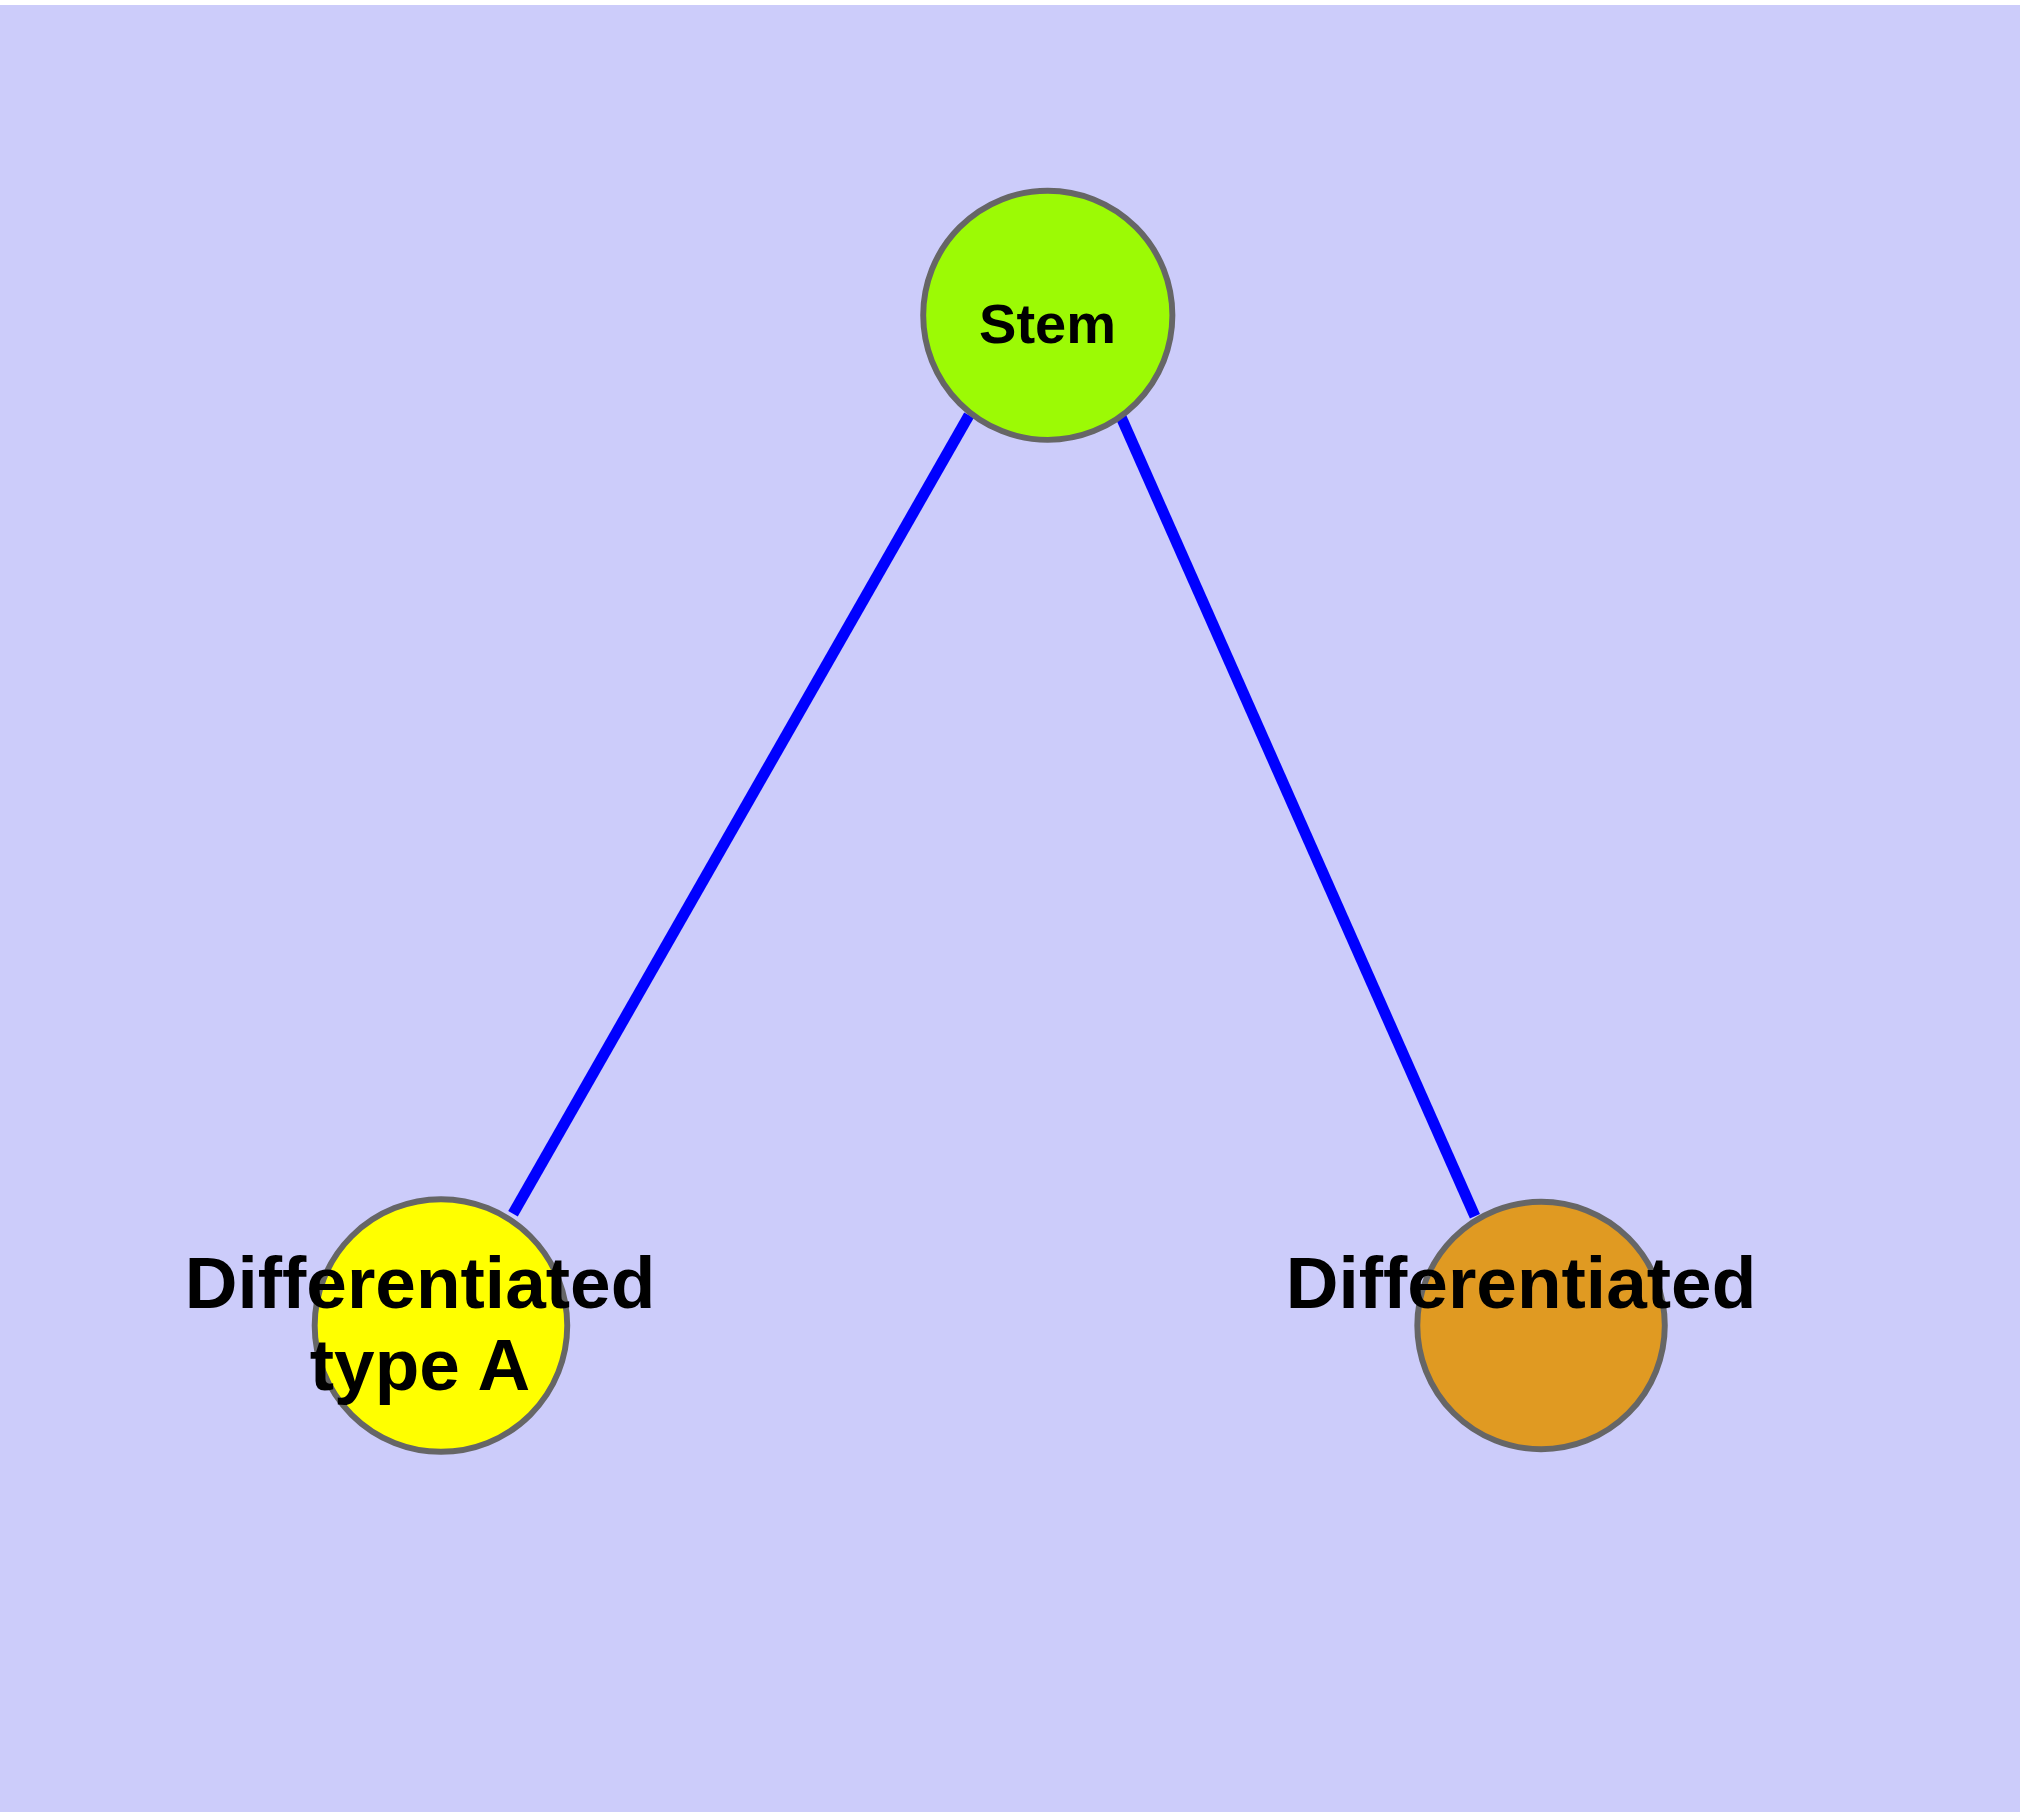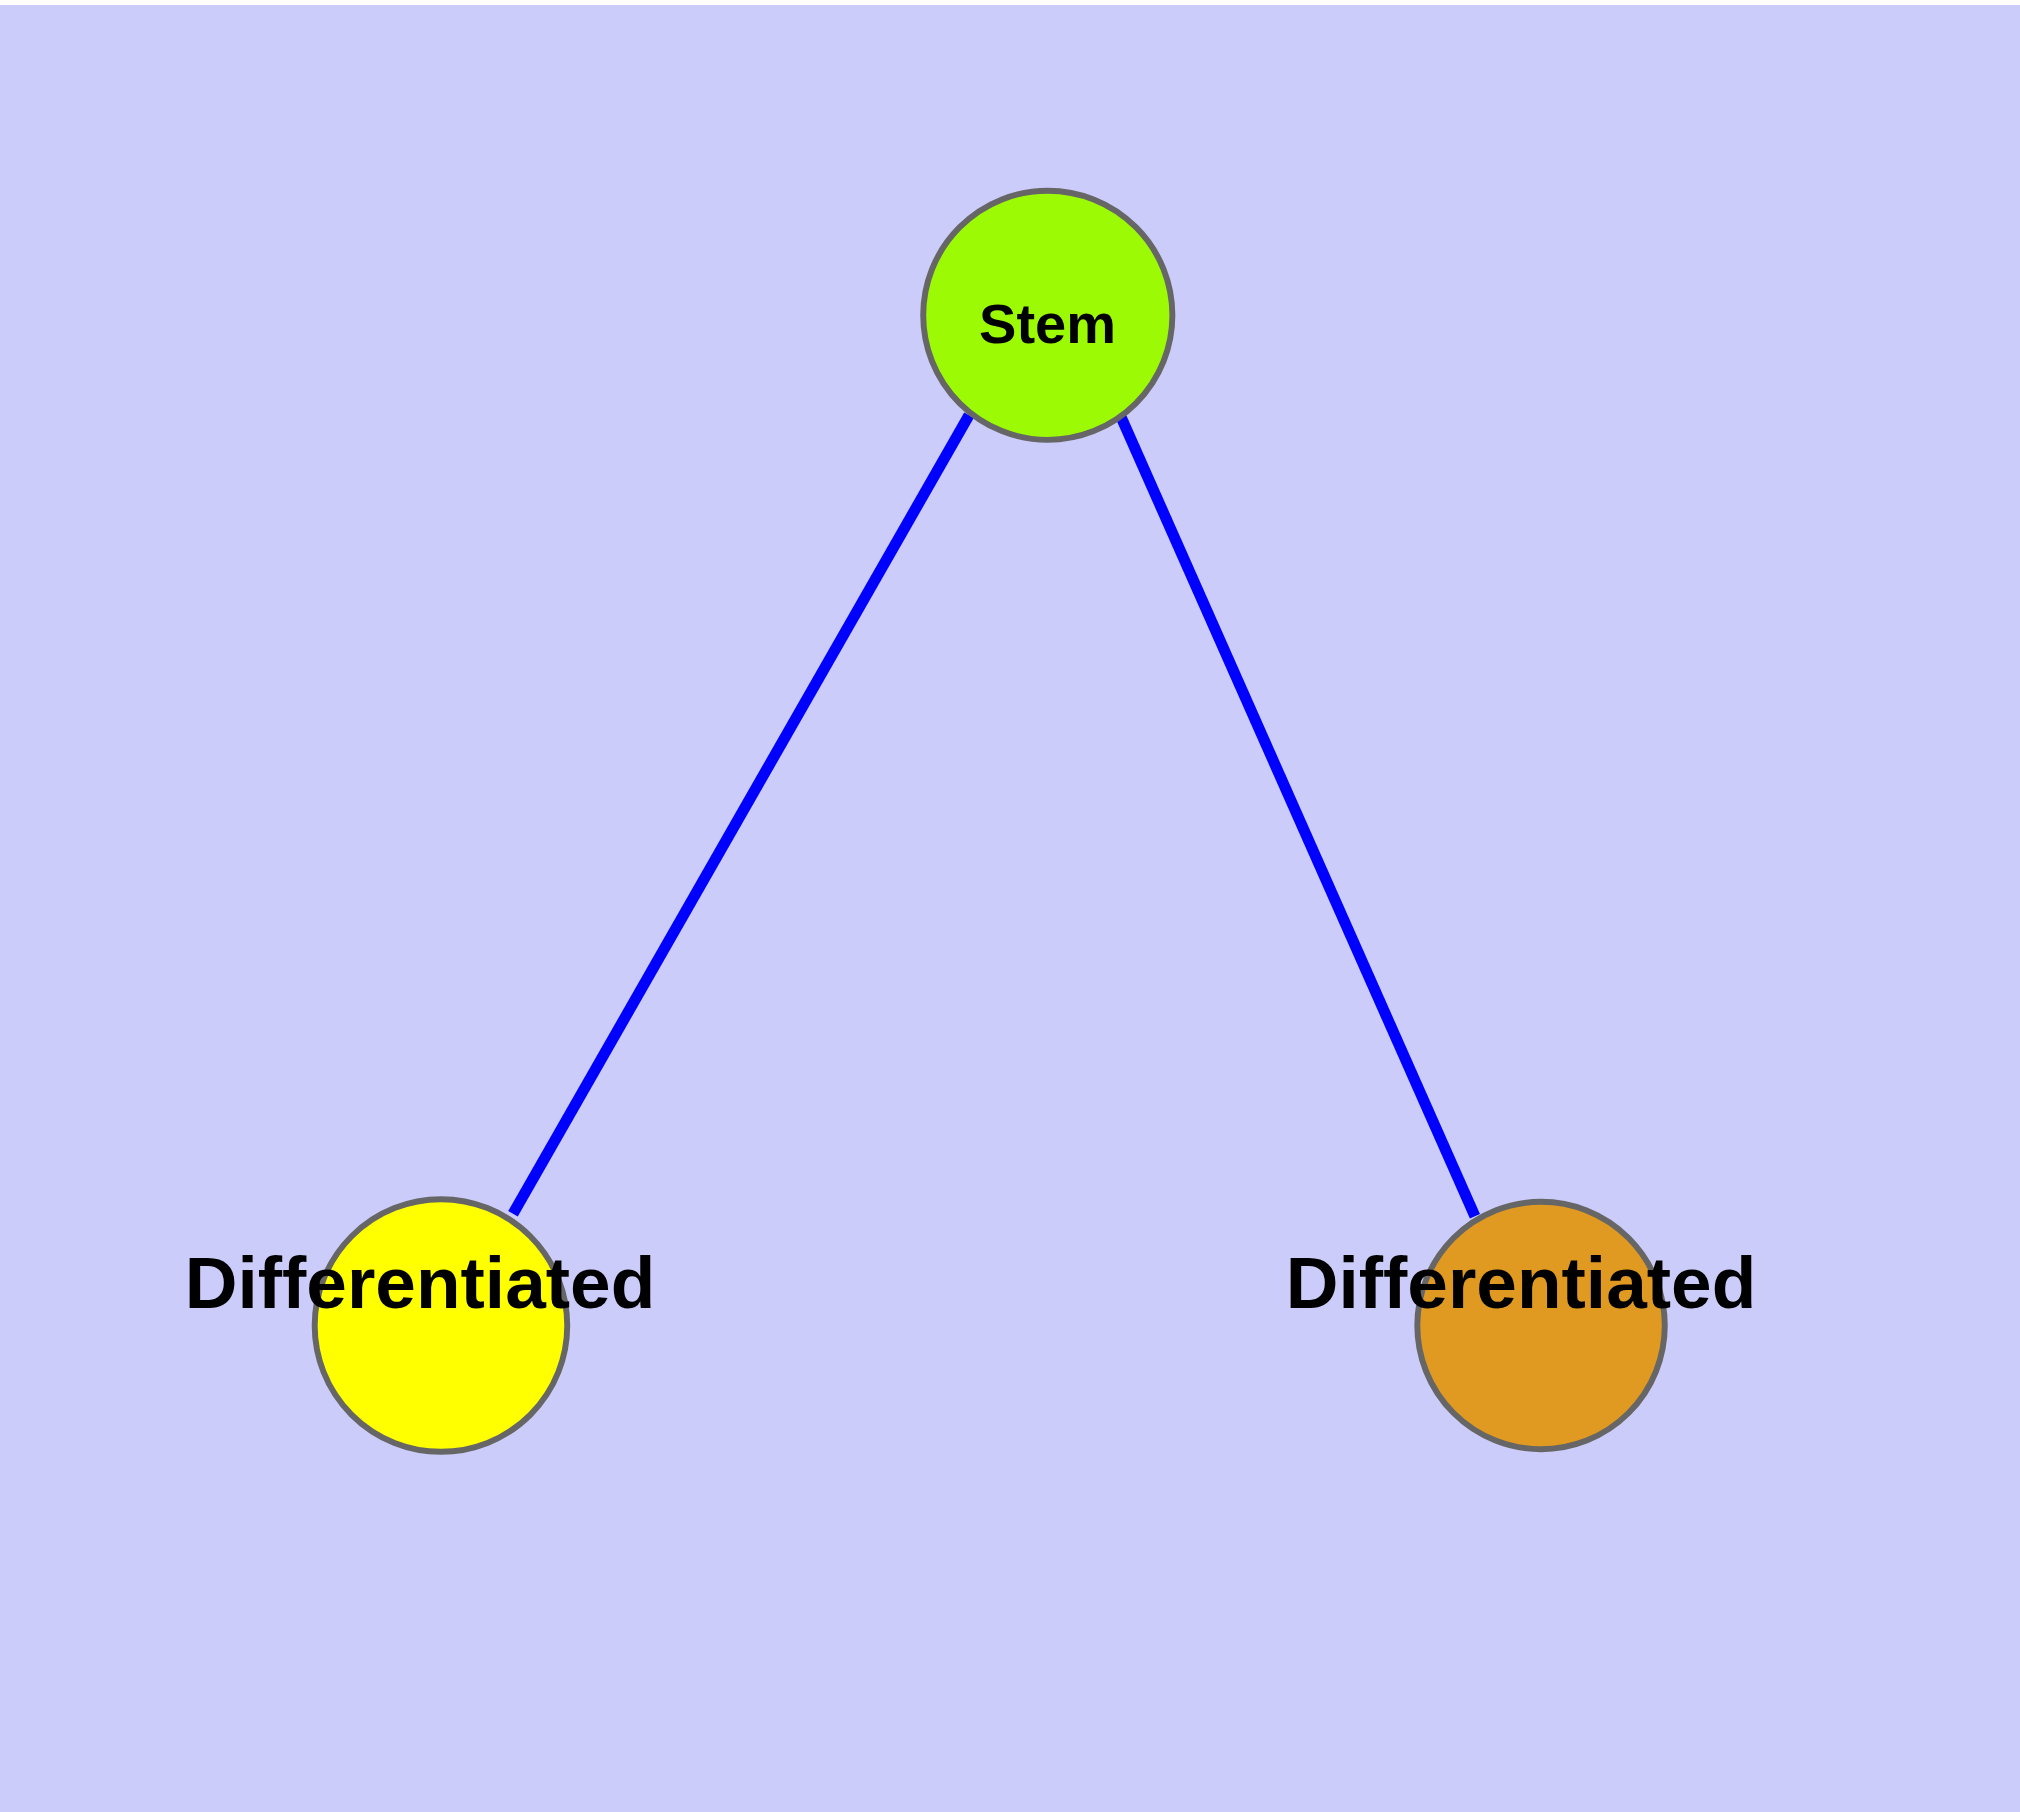--- a/index.html
+++ b/index.html
@@ -73,18 +73,18 @@
     </g>
     <g>
       <circle cx="1236" cy="372" r="147" fill="#9cfa05" stroke="#666666" stroke-width="7"></circle>
       <circle cx="520" cy="1564" r="149" fill="#ffff00" stroke="#666666" stroke-width="7"></circle>
       <circle cx="1818" cy="1564" r="146" fill="#e09a22" stroke="#666666" stroke-width="7"></circle>
     </g>
   </svg>
 
   <div class="node-label" id="label-stem">Stem</div>
 
-  <div class="node-label" id="label-type-a"><span>Differentiated</span><br></div>
+  <div class="node-label" id="label-type-a"><span>Differentiated</span><br><span>type A</span></div>
 
   <div class="node-label" id="label-type-b"><span>Differentiated</span><br></div>
 
 </div>
 
 
 </body></html>

